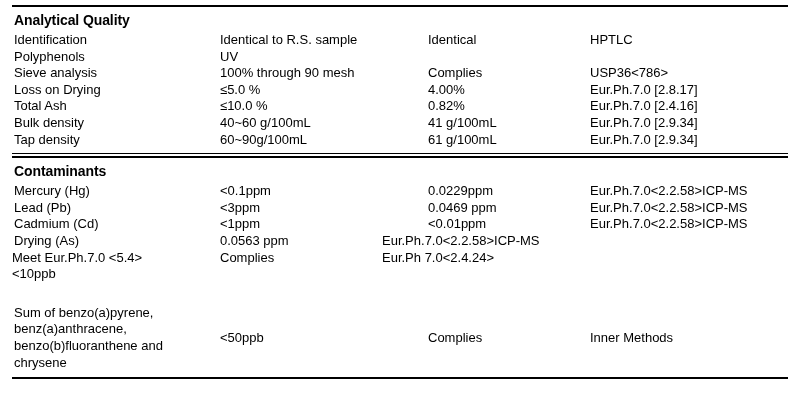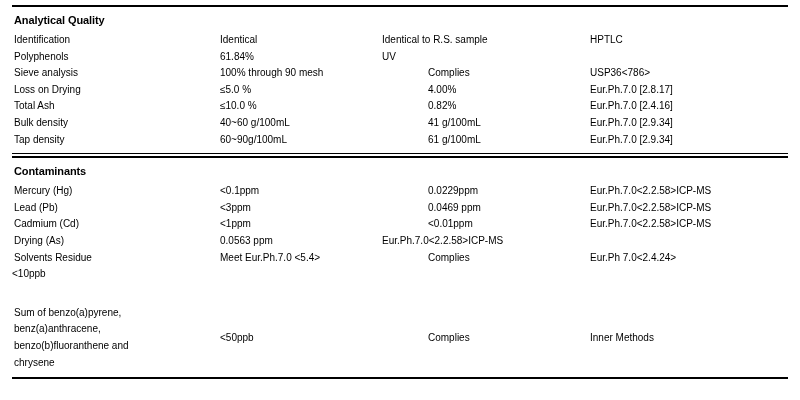--- a/index.html
+++ b/index.html
@@ -53,29 +53,29 @@
   .rule-top { border-top-width: 2px; margin-top: 5px; }
   .rule-thin { border-top-width: 1px; }
   .rule-gap { height: 2px; }
   .rule-bottom { border-top-width: 2px; }
 
   .section {
     padding: 0 12px;
   }
   .section-title {
     font-weight: bold;
-    font-size: 11px;
+    font-size: 14px;
     line-height: 18px;
     padding: 4px 0 3px 2px;
     letter-spacing: -0.1px;
   }
   .row {
     display: flex;
     align-items: flex-start;
-    font-size: 10px;
+    font-size: 13px;
     line-height: 16.6px;
   }
   .row.multiline {
     align-items: center;
     margin-top: 22px;
   }
   .c1 { width: 208px; flex: 0 0 208px; padding-left: 2px; box-sizing: border-box; }
   .c2 { width: 208px; flex: 0 0 208px; box-sizing: border-box; }
   .c3 { width: 162px; flex: 0 0 162px; box-sizing: border-box; }
   .c4 { width: 196px; flex: 0 0 196px; box-sizing: border-box; }
@@ -94,27 +94,26 @@
 
   <div class="table-wrap">
 
     <hr class="rule rule-top">
 
     <div class="section">
       <div class="section-title">Analytical Quality</div>
 
       <div class="row">
         <div class="cell c1">Identification</div>
+        <div class="cell c2">Identical to R.S. sample</div>
         <div class="cell c3">Identical</div>
-        <div class="cell c2">Identical to R.S. sample</div>
         <div class="cell c4">HPTLC</div>
       </div>
       <div class="row">
         <div class="cell c1">Polyphenols</div>
-        <div class="cell c3">61.84%</div>
         <div class="cell c4">UV</div>
       </div>
       <div class="row">
         <div class="cell c1">Sieve analysis</div>
         <div class="cell c2">100% through 90 mesh</div>
         <div class="cell c3">Complies</div>
         <div class="cell c4">USP36&lt;786&gt;</div>
       </div>
       <div class="row">
         <div class="cell c1">Loss on Drying</div>
@@ -166,21 +165,20 @@
         <div class="cell c2">&lt;1ppm</div>
         <div class="cell c3">&lt;0.01ppm</div>
         <div class="cell c4">Eur.Ph.7.0&lt;2.2.58&gt;ICP-MS</div>
       </div>
       <div class="row">
         <div class="cell c1">Drying (As)</div>
         <div class="cell c3">0.0563 ppm</div>
         <div class="cell c4">Eur.Ph.7.0&lt;2.2.58&gt;ICP-MS</div>
       </div>
       <div class="row">
-        <div class="cell c1">Solvents Residue</div>
         <div class="cell c2">Meet Eur.Ph.7.0 &lt;5.4&gt;</div>
         <div class="cell c3">Complies</div>
         <div class="cell c4">Eur.Ph 7.0&lt;2.4.24&gt;</div>
       </div>
       <div class="row">
         <div class="cell c2">&lt;10ppb</div>
         <div class="cell c3"></div>
         <div class="cell c4"></div>
       </div>
 

